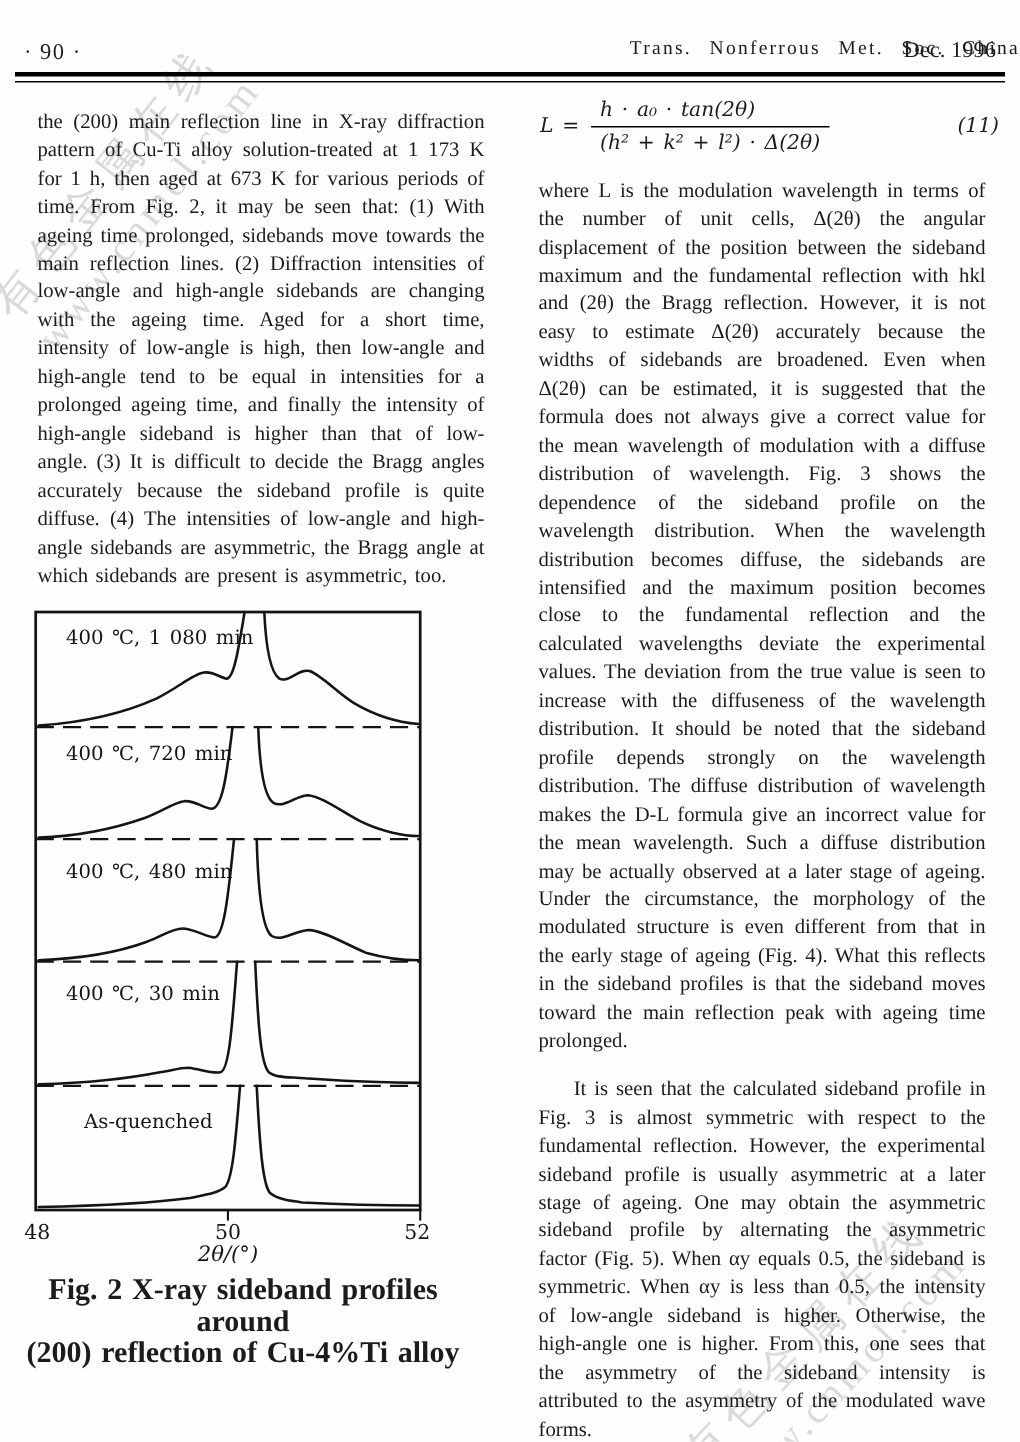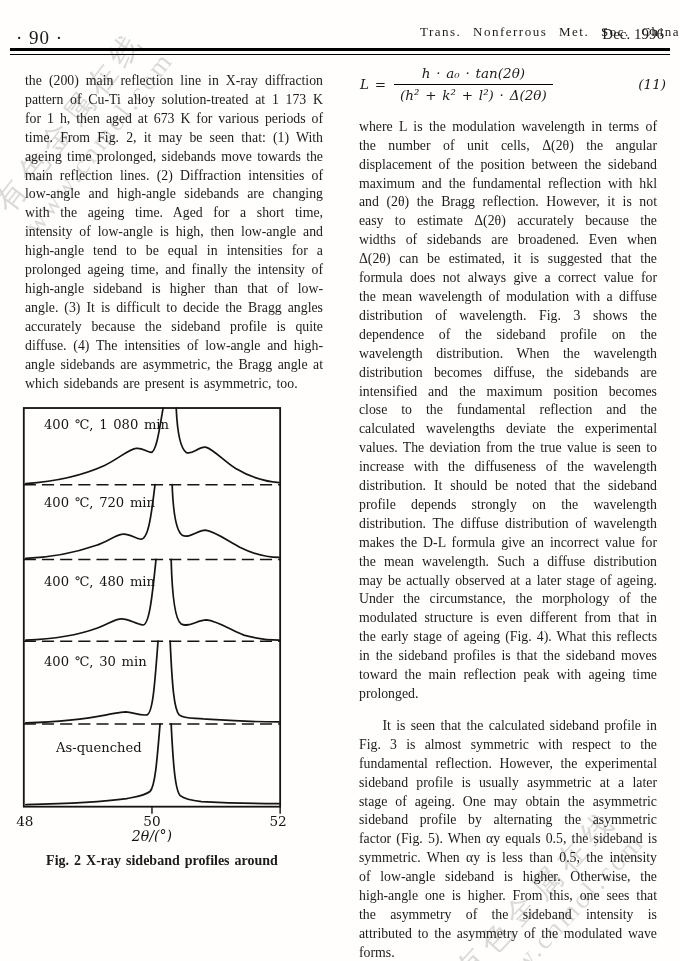--- a/index.html
+++ b/index.html
@@ -1,43 +1,43 @@
 <!DOCTYPE html>
 <html><head>
 <meta charset="utf-8">
 <style>
   html,body{margin:0;padding:0;}
   body{width:680px;height:961px;position:relative;background:#fffefc;overflow:hidden;
        font-family:"Liberation Serif",serif;color:#1b1b1b;}
   
-  .hdr-num{position:absolute;left:16px;top:27px;font-size:19px;letter-spacing:1px;}
+  .hdr-num{position:absolute;left:16px;top:27px;font-size:15px;letter-spacing:1px;}
   .hdr-journal{position:absolute;left:12px;right:0;top:24px;text-align:right;font-size:13px;
                letter-spacing:1.5px;word-spacing:7px;}
   .hdr-date{position:absolute;right:16px;top:26px;font-size:15px;}
   .rule-thick{position:absolute;left:10px;right:10px;top:48px;height:2.5px;background:#000;}
   .rule-thin{position:absolute;left:10px;right:10px;top:54px;height:1px;background:#000;}
   
   .col{position:absolute;top:59px;font-size:13.8px;line-height:18.9px;text-align:justify;
        word-spacing:1.5px;}
   .col-left{left:12px;width:324px;}
   .col-right{left:346px;width:324px;}
   .col p{margin:13px;}
   .indent{text-indent:1.7em;}
   
   .equation{display:flex;align-items:center;margin:5px 0 6px 0;padding-left:14px;
             font-family:"DejaVu Serif",serif;font-size:13.5px;}
   .eq-lhs{font-style:italic;margin-right:8px;}
-  .frac{display:inline-block;text-align:center;font-style:italic;}
+  .frac{display:inline-block;font-style:italic;}
   .frac .num{display:block;padding:0 6px 1px 6px;}
   .frac .den{display:block;border-top:1.3px solid #000;padding:1px 6px 0 6px;font-style:italic;}
   .eq-no{margin-left:auto;padding-right:4px;font-style:italic;}
   
   .figure{margin-top:6px;width:300px;}
   .figure svg{display:block;}
-  .fig-caption{margin-top:8px;text-align:center;font-weight:bold;font-size:14px;
+  .fig-caption{margin-top:8px;text-align:center;font-weight:bold;font-size:20px;
                line-height:21px;text-indent:0;}
   .curve{fill:none;stroke:#141414;stroke-width:1.7;stroke-linecap:round;}
   .baseline{fill:none;stroke:#141414;stroke-width:1.5;stroke-dasharray:12 6;}
   .plot-box{fill:none;stroke:#141414;stroke-width:1.8;}
   .tick{stroke:#141414;stroke-width:1.4;}
   .svg-label{font-family:"DejaVu Serif",serif;font-size:13px;fill:#141414;}
   .svg-tick-label{font-family:"DejaVu Serif",serif;font-size:13.5px;fill:#141414;}
   .svg-axis-title{font-family:"DejaVu Serif",serif;font-size:14px;font-style:italic;fill:#141414;}
   
   .wm{position:absolute;pointer-events:none;white-space:nowrap;color:#c2c2c2;opacity:.6;}
@@ -93,20 +93,21 @@
 
       <text class="svg-tick-label" x="11" y="416" text-anchor="middle">48</text>
       <text class="svg-tick-label" x="137" y="416" text-anchor="middle">50</text>
       <text class="svg-tick-label" x="262" y="416" text-anchor="middle">52</text>
 
       <text class="svg-axis-title" x="137" y="431" text-anchor="middle">2θ/(°)</text>
     </svg>
 
     <div class="fig-caption">
       <div>Fig. 2  X-ray sideband profiles around</div>
+      <div>(200) reflection of Cu-4%Ti alloy</div>
     </div>
   </div>
 </div>
 
 <div class="col col-right">
 
   <div class="equation">
     <span class="eq-lhs">L =</span>
     <span class="frac">
       <span class="num">h · a₀ · tan(2θ)</span>

